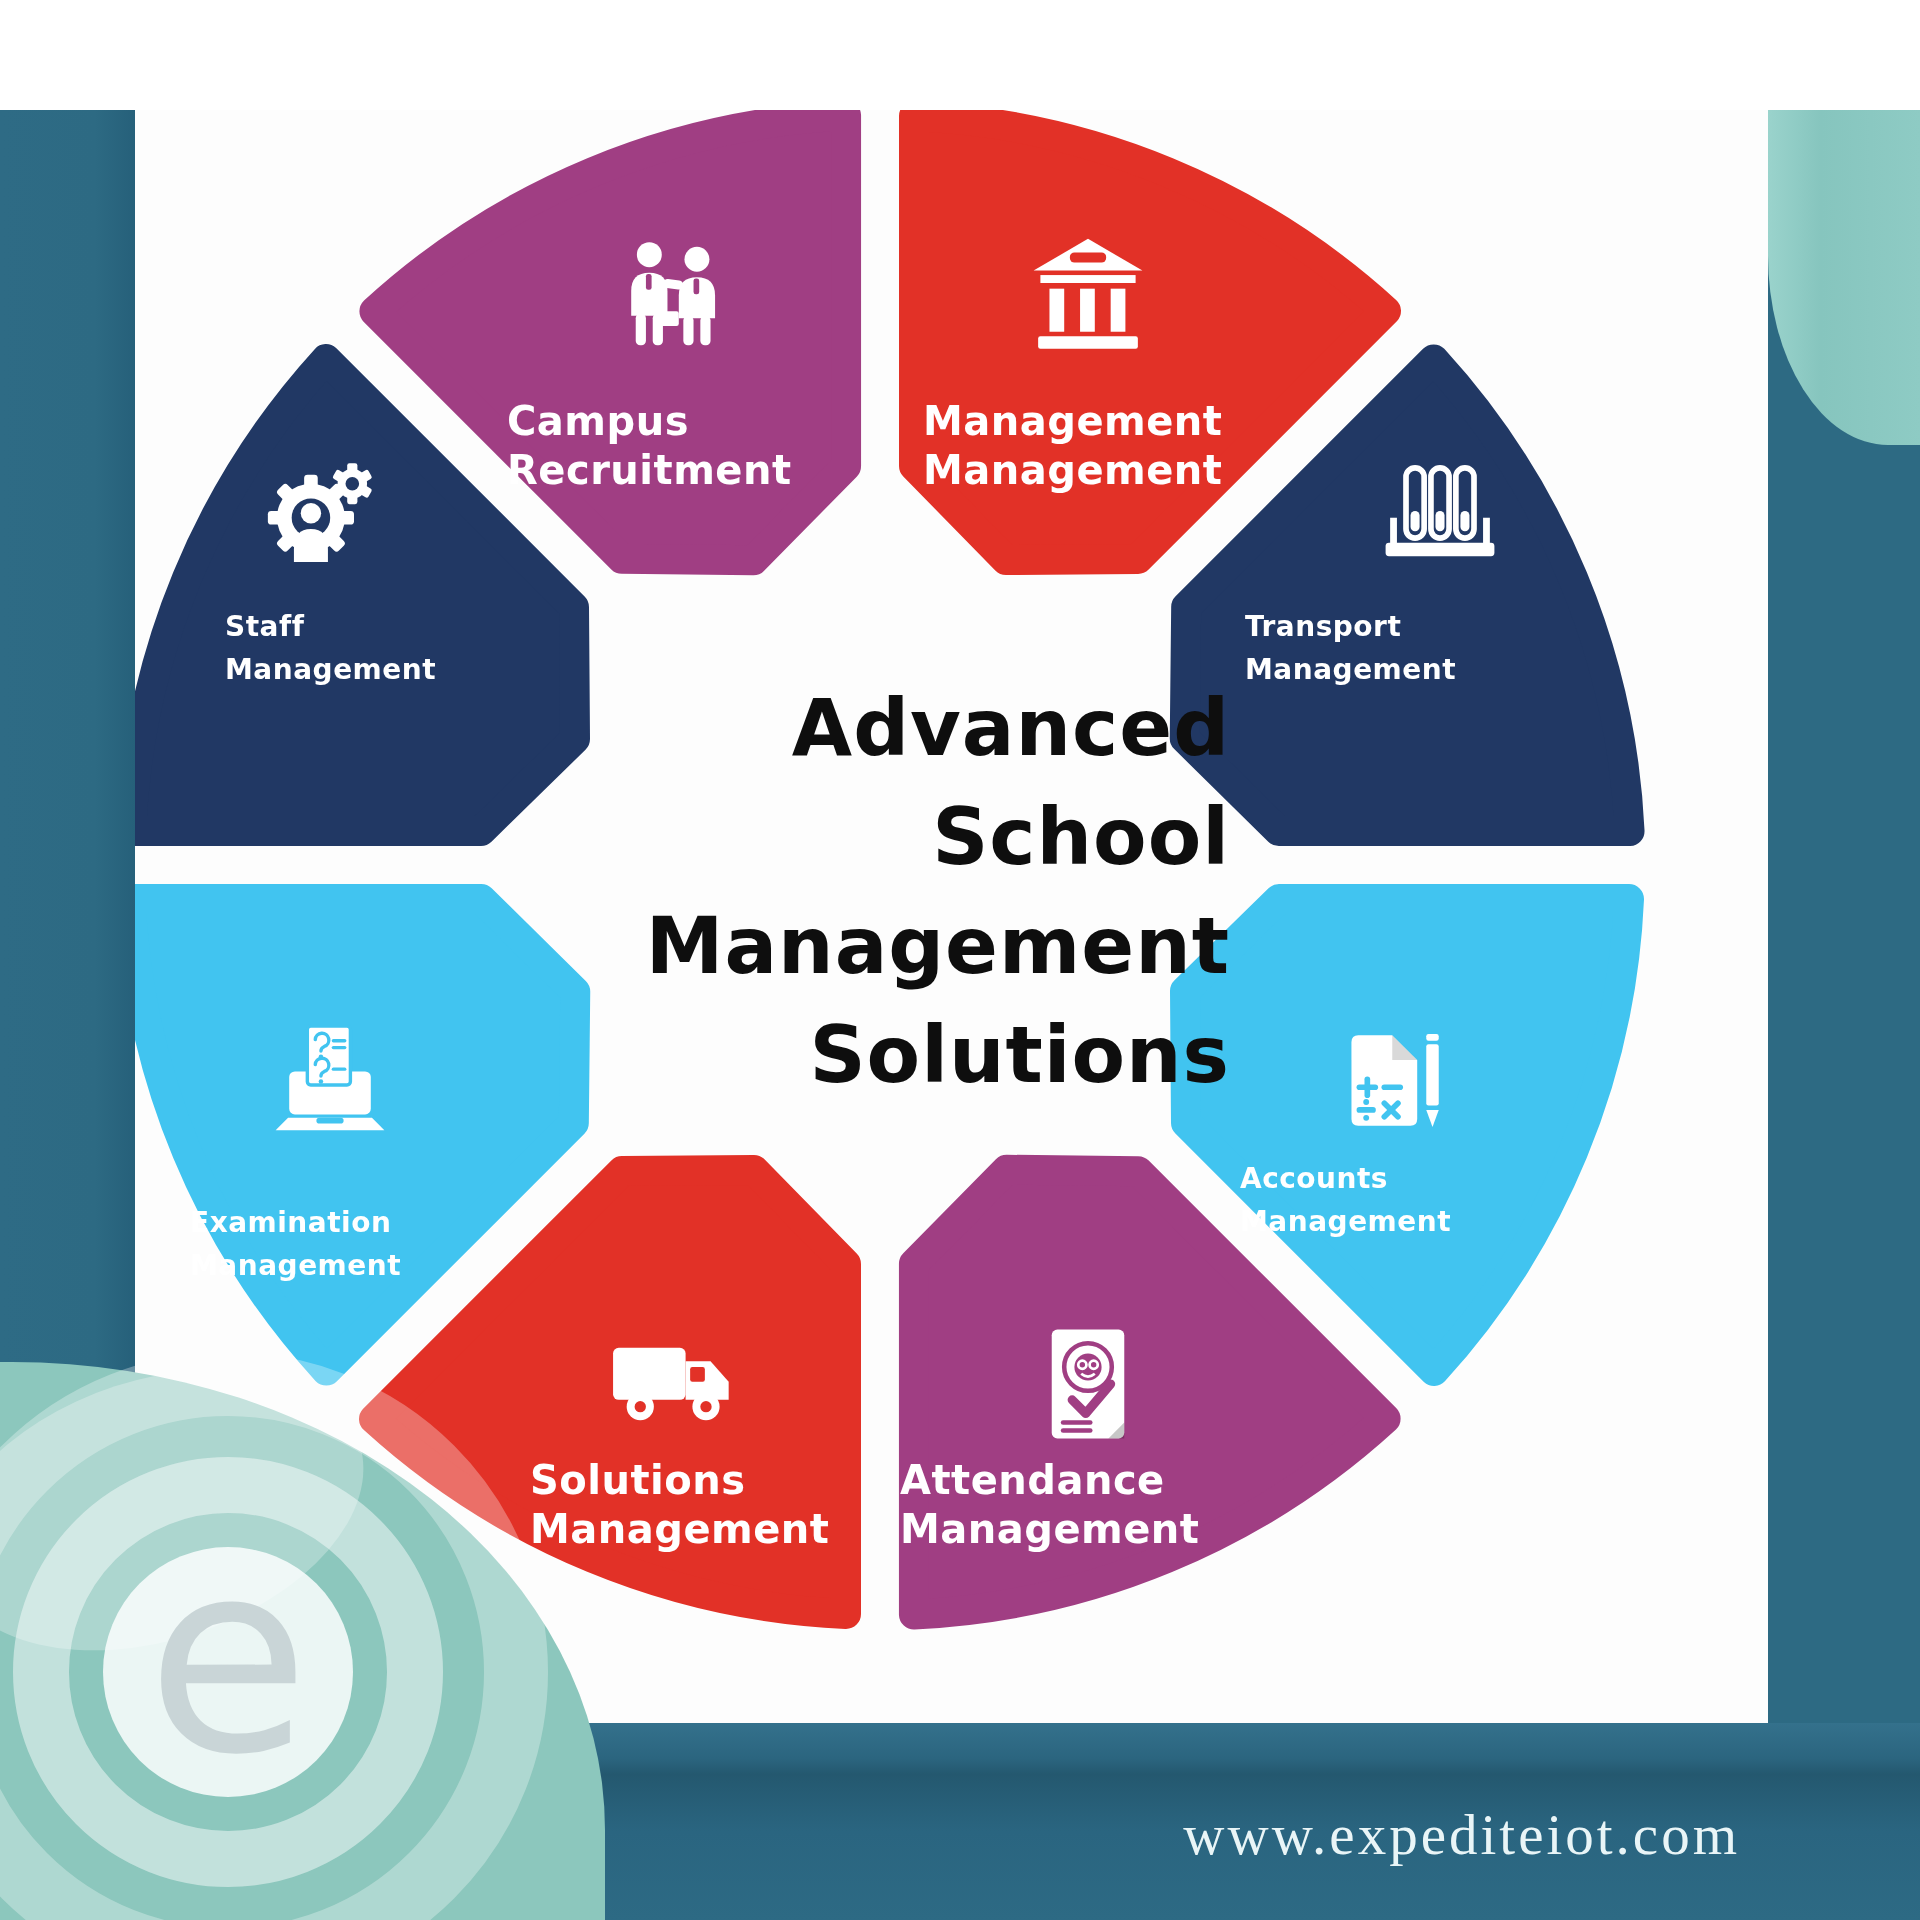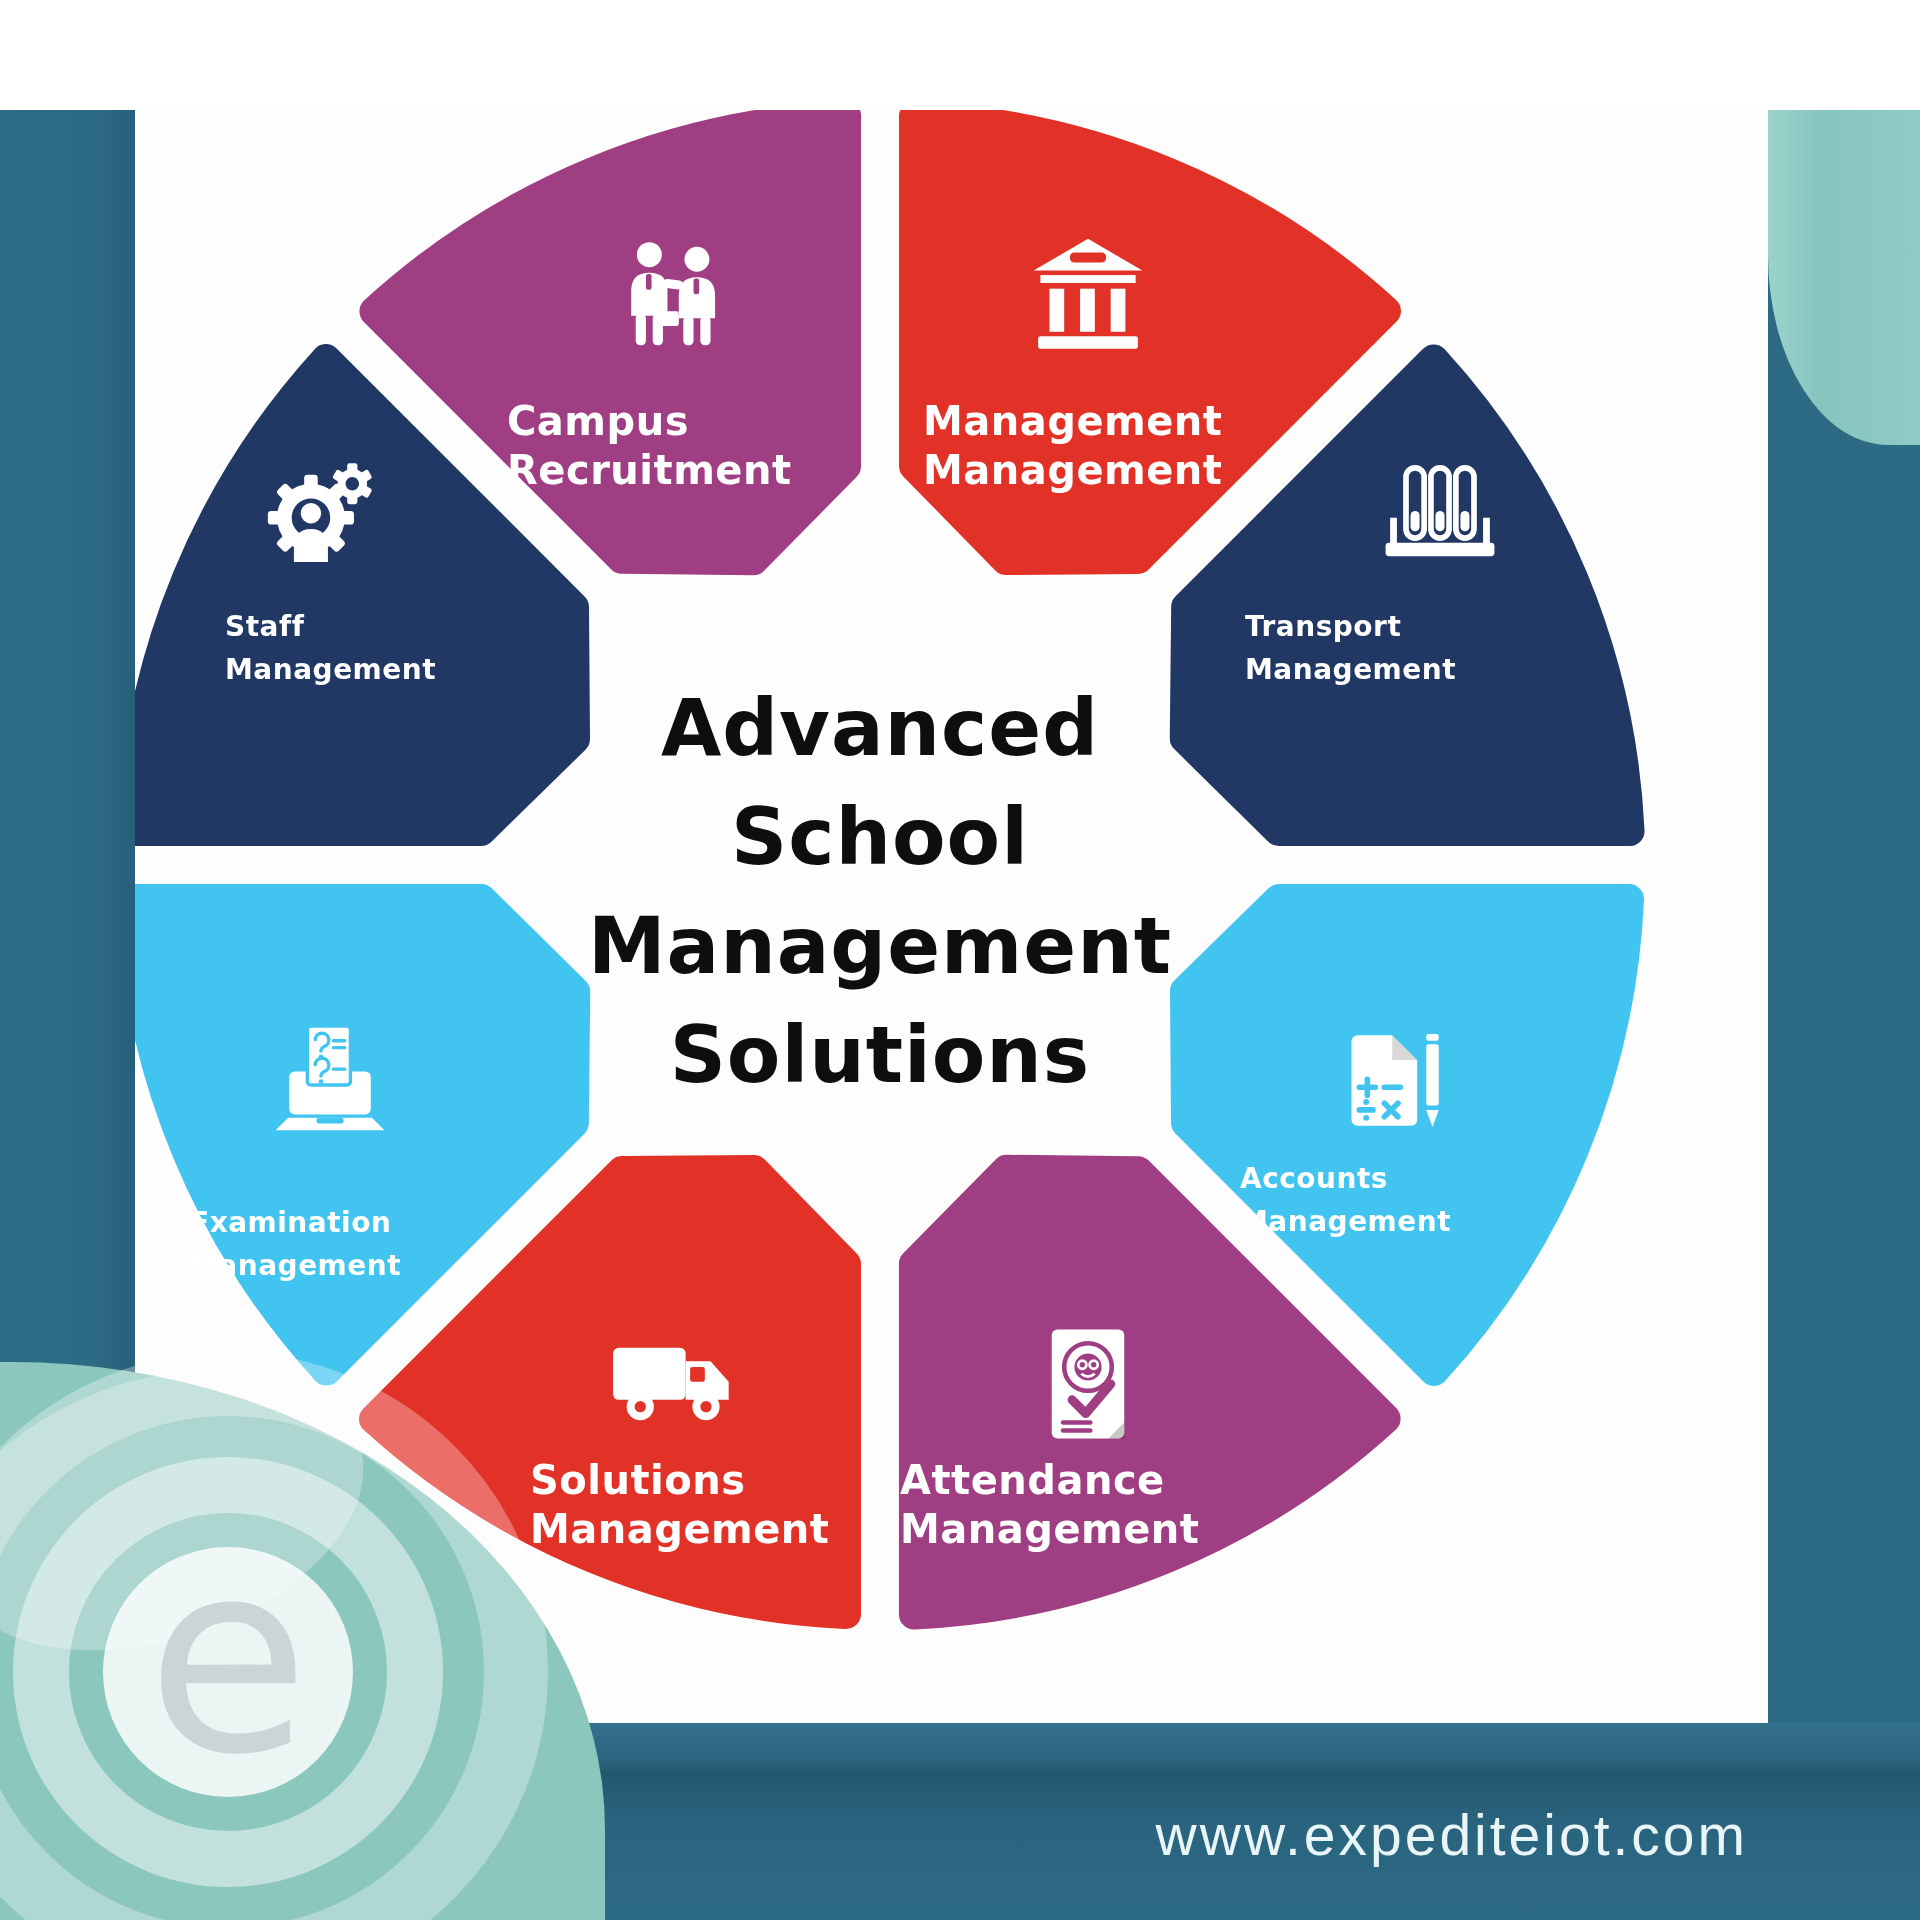--- a/index.html
+++ b/index.html
@@ -18,37 +18,37 @@
   .panel{position:absolute;left:135px;top:110px;width:1633px;height:1613px;background:#FDFDFD;overflow:hidden;}
   .wheel-layer{position:absolute;left:-135px;top:-110px;width:1920px;height:1920px;}
   .wheel-svg{position:absolute;left:0;top:0;}
   .seg-path{stroke-width:30;stroke-linejoin:round;stroke-linecap:round;}
   
   .seg-label{position:absolute;transform:translate(-50%,-50%);text-align:left;color:#ffffff;
              font-weight:bold;font-size:40px;line-height:49px;width:330px;letter-spacing:0.5px;}
   .seg-label.small{font-size:28px;line-height:43px;width:290px;}
   .seg-icon{position:absolute;transform:translate(-50%,-50%);}
   .center-title{position:absolute;left:880px;top:892px;transform:translate(-50%,-50%);
-             text-align:center;color:#0e0e0e;font-weight:bold;font-size:78px;line-height:109px;
+             text-align:right;color:#0e0e0e;font-weight:bold;font-size:78px;line-height:109px;
              letter-spacing:1px;width:700px;}
   
   .blob{position:absolute;left:-40px;top:1362px;width:645px;height:600px;background:#8CC7BD;
         border-top-right-radius:92% 78%;}
   .blob-light{position:absolute;left:-60px;top:1380px;width:430px;height:260px;background:rgba(255,255,255,0.28);
         border-radius:50%;transform:rotate(-18deg);}
   .ring1{position:absolute;left:-92px;top:1352px;width:640px;height:640px;border-radius:50%;
         border:64px solid rgba(255,255,255,0.30);box-sizing:border-box;}
   .ring2{position:absolute;left:13px;top:1457px;width:430px;height:430px;border-radius:50%;
         border:56px solid rgba(248,252,252,0.50);box-sizing:border-box;}
   .ring-core{position:absolute;left:103px;top:1547px;width:250px;height:250px;border-radius:50%;
         background:rgba(252,254,254,0.85);display:flex;align-items:center;justify-content:center;}
   .ring-core span{font-size:265px;color:#C9D5D7;font-family:"DejaVu Sans",sans-serif;
         transform:translateY(-14px);}
-  .footer-url{position:absolute;right:172px;top:1802px;color:#E9F5F7;font-size:57px;
-        letter-spacing:3px;font-weight:400;font-family:Liberation Sans, sans-serif;}
+  .footer-url{position:absolute;right:180px;top:1802px;color:#E9F5F7;font-size:57px;
+        letter-spacing:3px;font-weight:400;font-family:Liberation Serif, serif;}
 </style>
 </head>
 <body>
 
 <div class="canvas">
 
   <div class="left-band"></div>
   <div class="right-band"></div>
   <div class="right-teal-top"></div>
 

